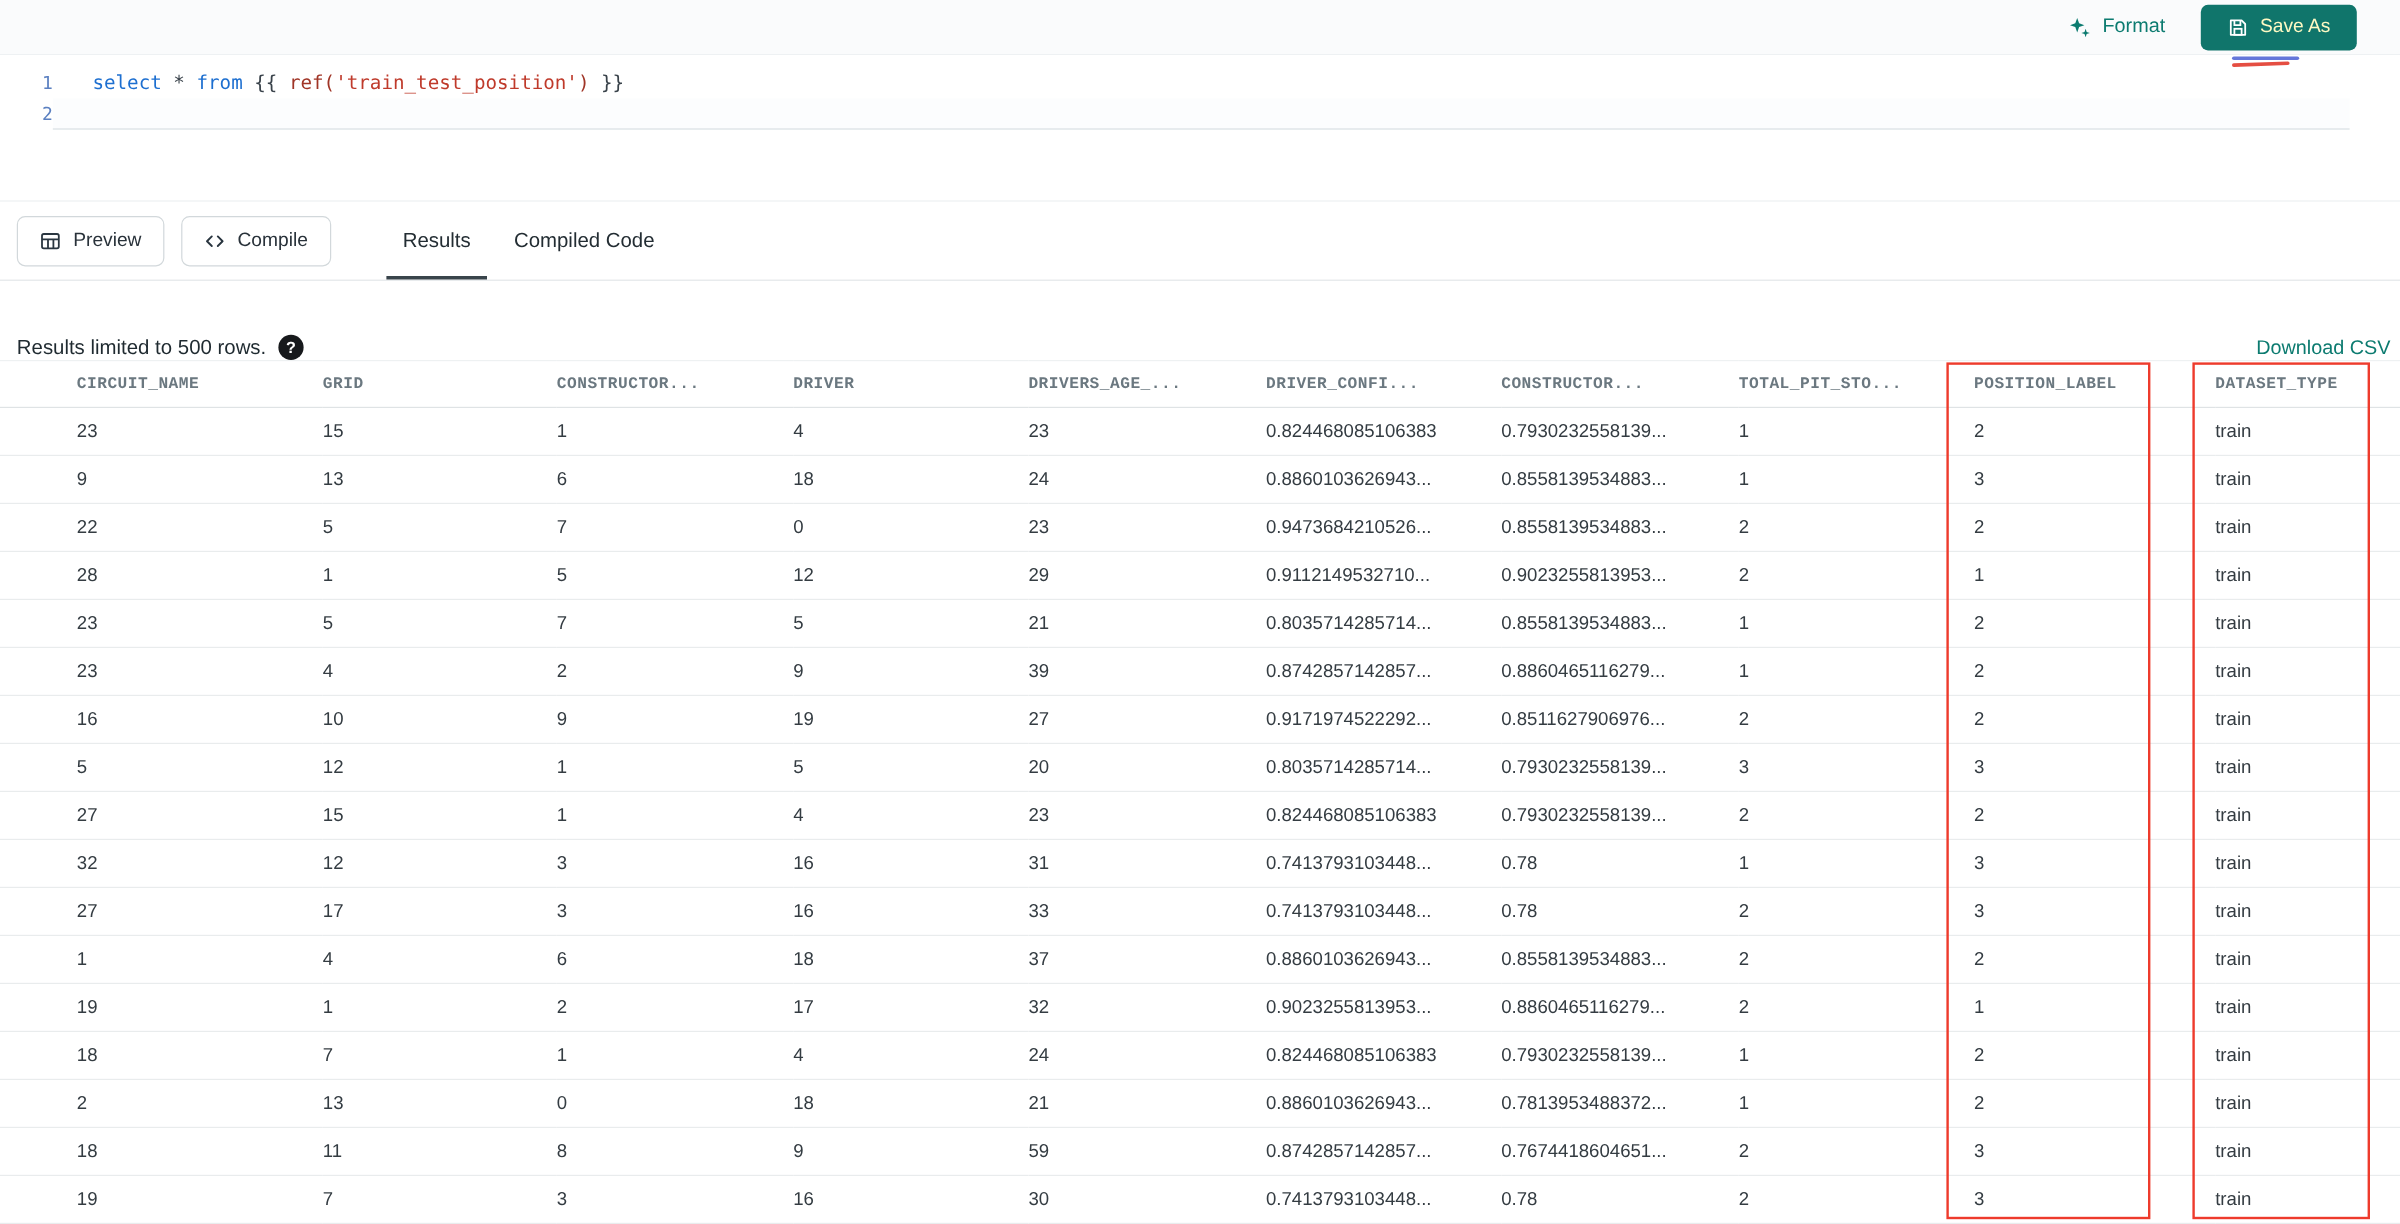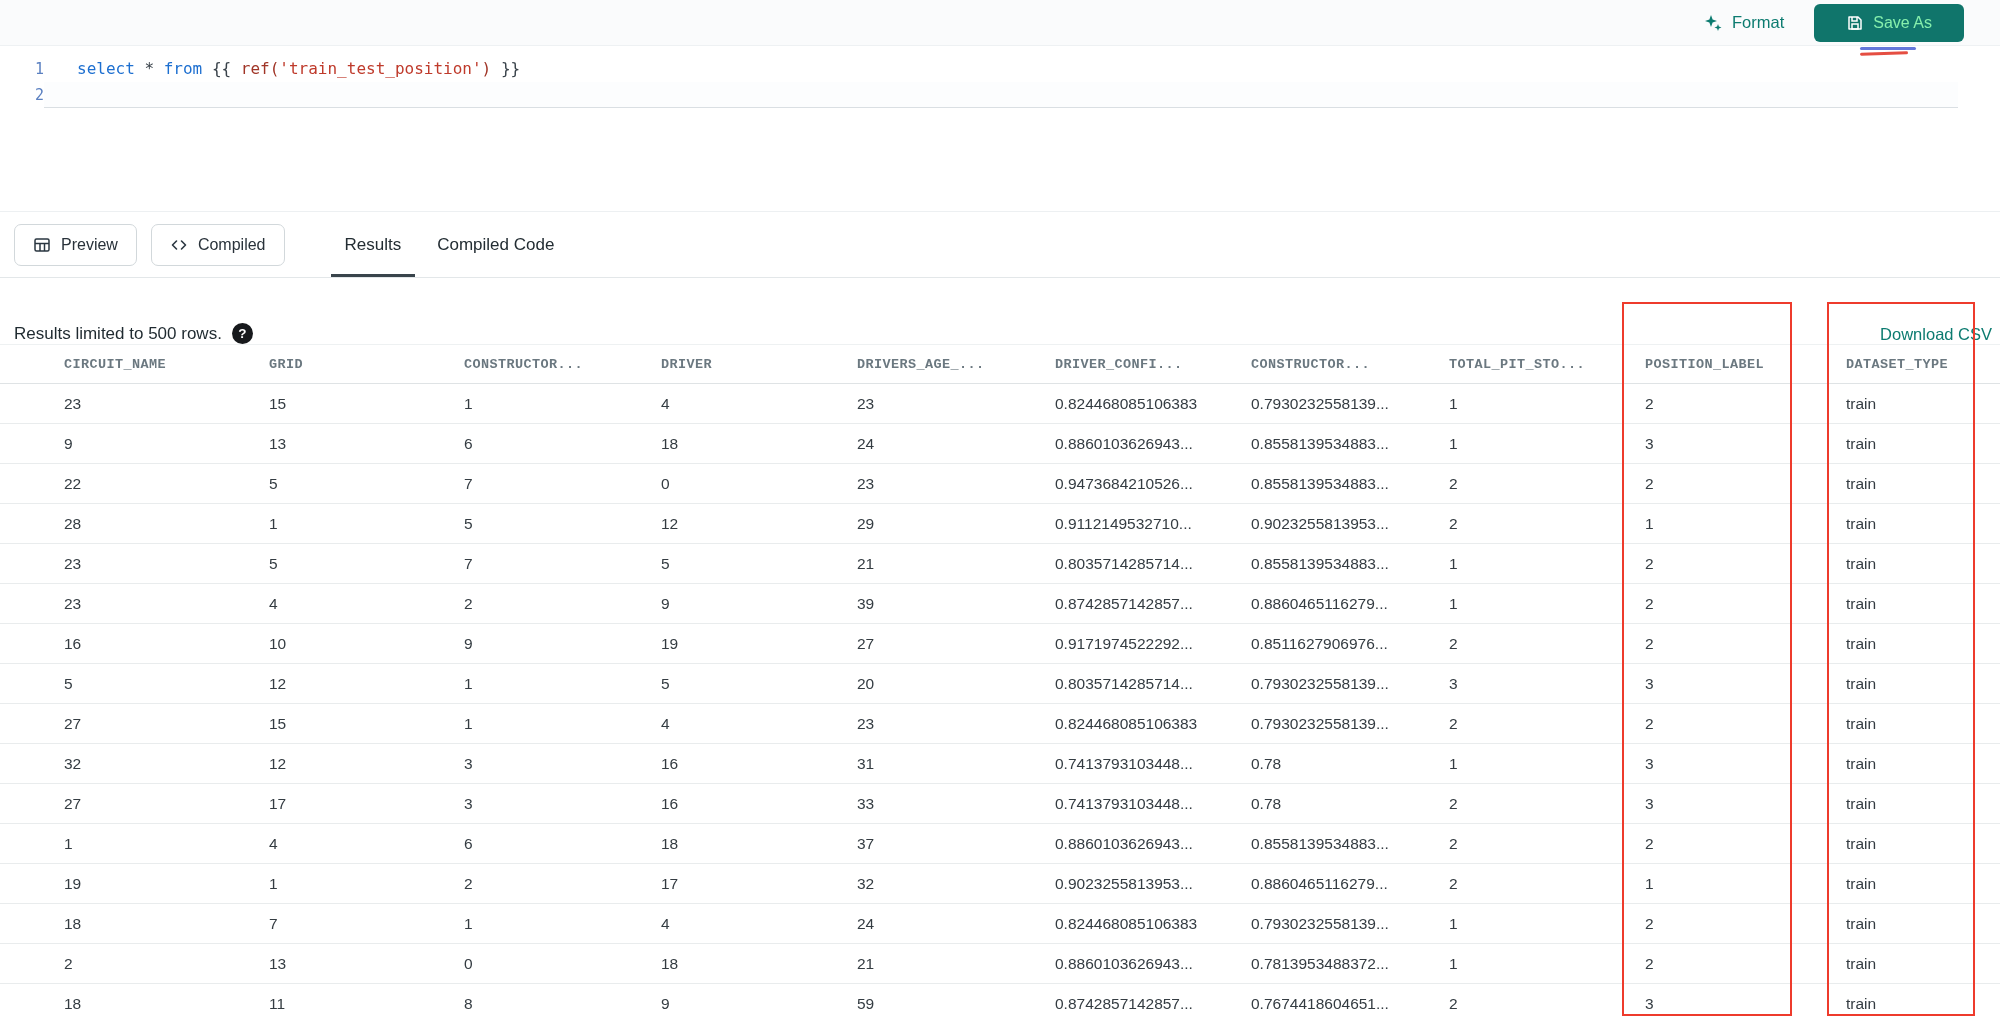--- a/index.html
+++ b/index.html
@@ -6,41 +6,41 @@
   html,body { background:#fff; }
   body { font-family:"Liberation Sans", sans-serif; }
   #app { position:relative; width:2000px; height:1020px; background:#fff; overflow:hidden; }
 
   
   .topbar { height:46px; background:#fafbfc; border-bottom:1px solid #eef1f3;
             display:flex; justify-content:flex-end; align-items:center; gap:30px; padding-right:36px; }
   .format-btn { display:inline-flex; align-items:center; gap:9px; background:transparent; border:none;
                 color:var(--link); font-size:16.5px; font-family:inherit; cursor:pointer; }
   .saveas-btn { display:inline-flex; align-items:center; gap:9px; background:var(--accent); border:none;
-                color:#86efac; font-size:16px; font-family:inherit; padding:10px 32px; border-radius:6px; cursor:pointer; }
+                color:#fef9c3; font-size:16px; font-family:inherit; padding:10px 22px; border-radius:6px; cursor:pointer; }
   .scribble { position:absolute; left:1860px; top:47px; width:56px; height:13px; }
   .scribble i { display:block; border-radius:2px; }
   .scribble .s1 { height:3px; background:#4a5fd3; width:100%; opacity:.85; }
   .scribble .s2 { height:2.5px; background:#e23b2e; width:86%; margin-top:2px; transform:rotate(-2deg); opacity:.9; }
 
   
   .editor { height:121px; background:#fff; padding-top:10px;
             font-family:"DejaVu Sans Mono", monospace; font-size:16px; }
   .ed-row { display:flex; height:26px; line-height:26px; }
   .gutter { flex:0 0 44px; text-align:right; color:#5b80c1; font-size:15px; user-select:none; }
   .code { flex:1; padding-left:33px; margin-right:42px; white-space:pre; color:var(--code_plain); }
   .ed-row.active .code { border-bottom:1px solid #dadfe3; background:#fcfdfe; }
   .tok.keyword  { color:var(--keyword); }
   .tok.operator, .tok.jinja, .tok.plain { color:var(--code_plain); }
   .tok.function { color:#a03527; }
   .tok.string   { color:var(--string); }
 
   
   .toolbar { display:flex; align-items:stretch; height:67px; border-top:1px solid #edf0f2;
-             border-bottom:1px solid #e3e7e9; padding-left:14px;margin-top:44px; }
+             border-bottom:1px solid #e3e7e9; padding-left:14px; }
   .tb-buttons { display:flex; gap:14px; align-items:center; }
   .tb-btn { display:inline-flex; align-items:center; gap:10px; height:42px; padding:0 18px;
             border:1px solid #d2d8db; border-radius:7px; background:#fff; font-size:16px;
             color:#29323a; font-weight:500; font-family:inherit; cursor:pointer; }
   .tabs { display:flex; margin-left:46px; gap:8px;justify-content:center; }
   .tab { display:flex; align-items:center; padding:0 14px; font-size:17px; color:#232d33; cursor:pointer; }
   .tab.active { box-shadow:inset 0 -3px 0 #39444b; font-weight:500; }
 
   
   .info-row { height:66px; display:flex; align-items:flex-end; justify-content:space-between;
@@ -113,21 +113,21 @@
           <line x1="7" y1="7.5" x2="7" y2="15"></line>
           <line x1="11.5" y1="7.5" x2="11.5" y2="15"></line>
         </svg>
         <span>Preview</span>
       </button>
       <button class="tb-btn">
         <svg width="18" height="18" viewBox="0 0 18 18" fill="none" stroke="#2a3640" stroke-width="1.6" stroke-linecap="round" stroke-linejoin="round">
           <polyline points="6.5,5 2.5,9 6.5,13"></polyline>
           <polyline points="11.5,5 15.5,9 11.5,13"></polyline>
         </svg>
-        <span>Compiled</span>
+        <span>Compile</span>
       </button>
     </div>
     <nav class="tabs">
       <div class="tab active">Results</div>
       <div class="tab">Compiled Code</div>
     </nav>
   </section>
 
   <section class="info-row">
     <div class="info-left">

